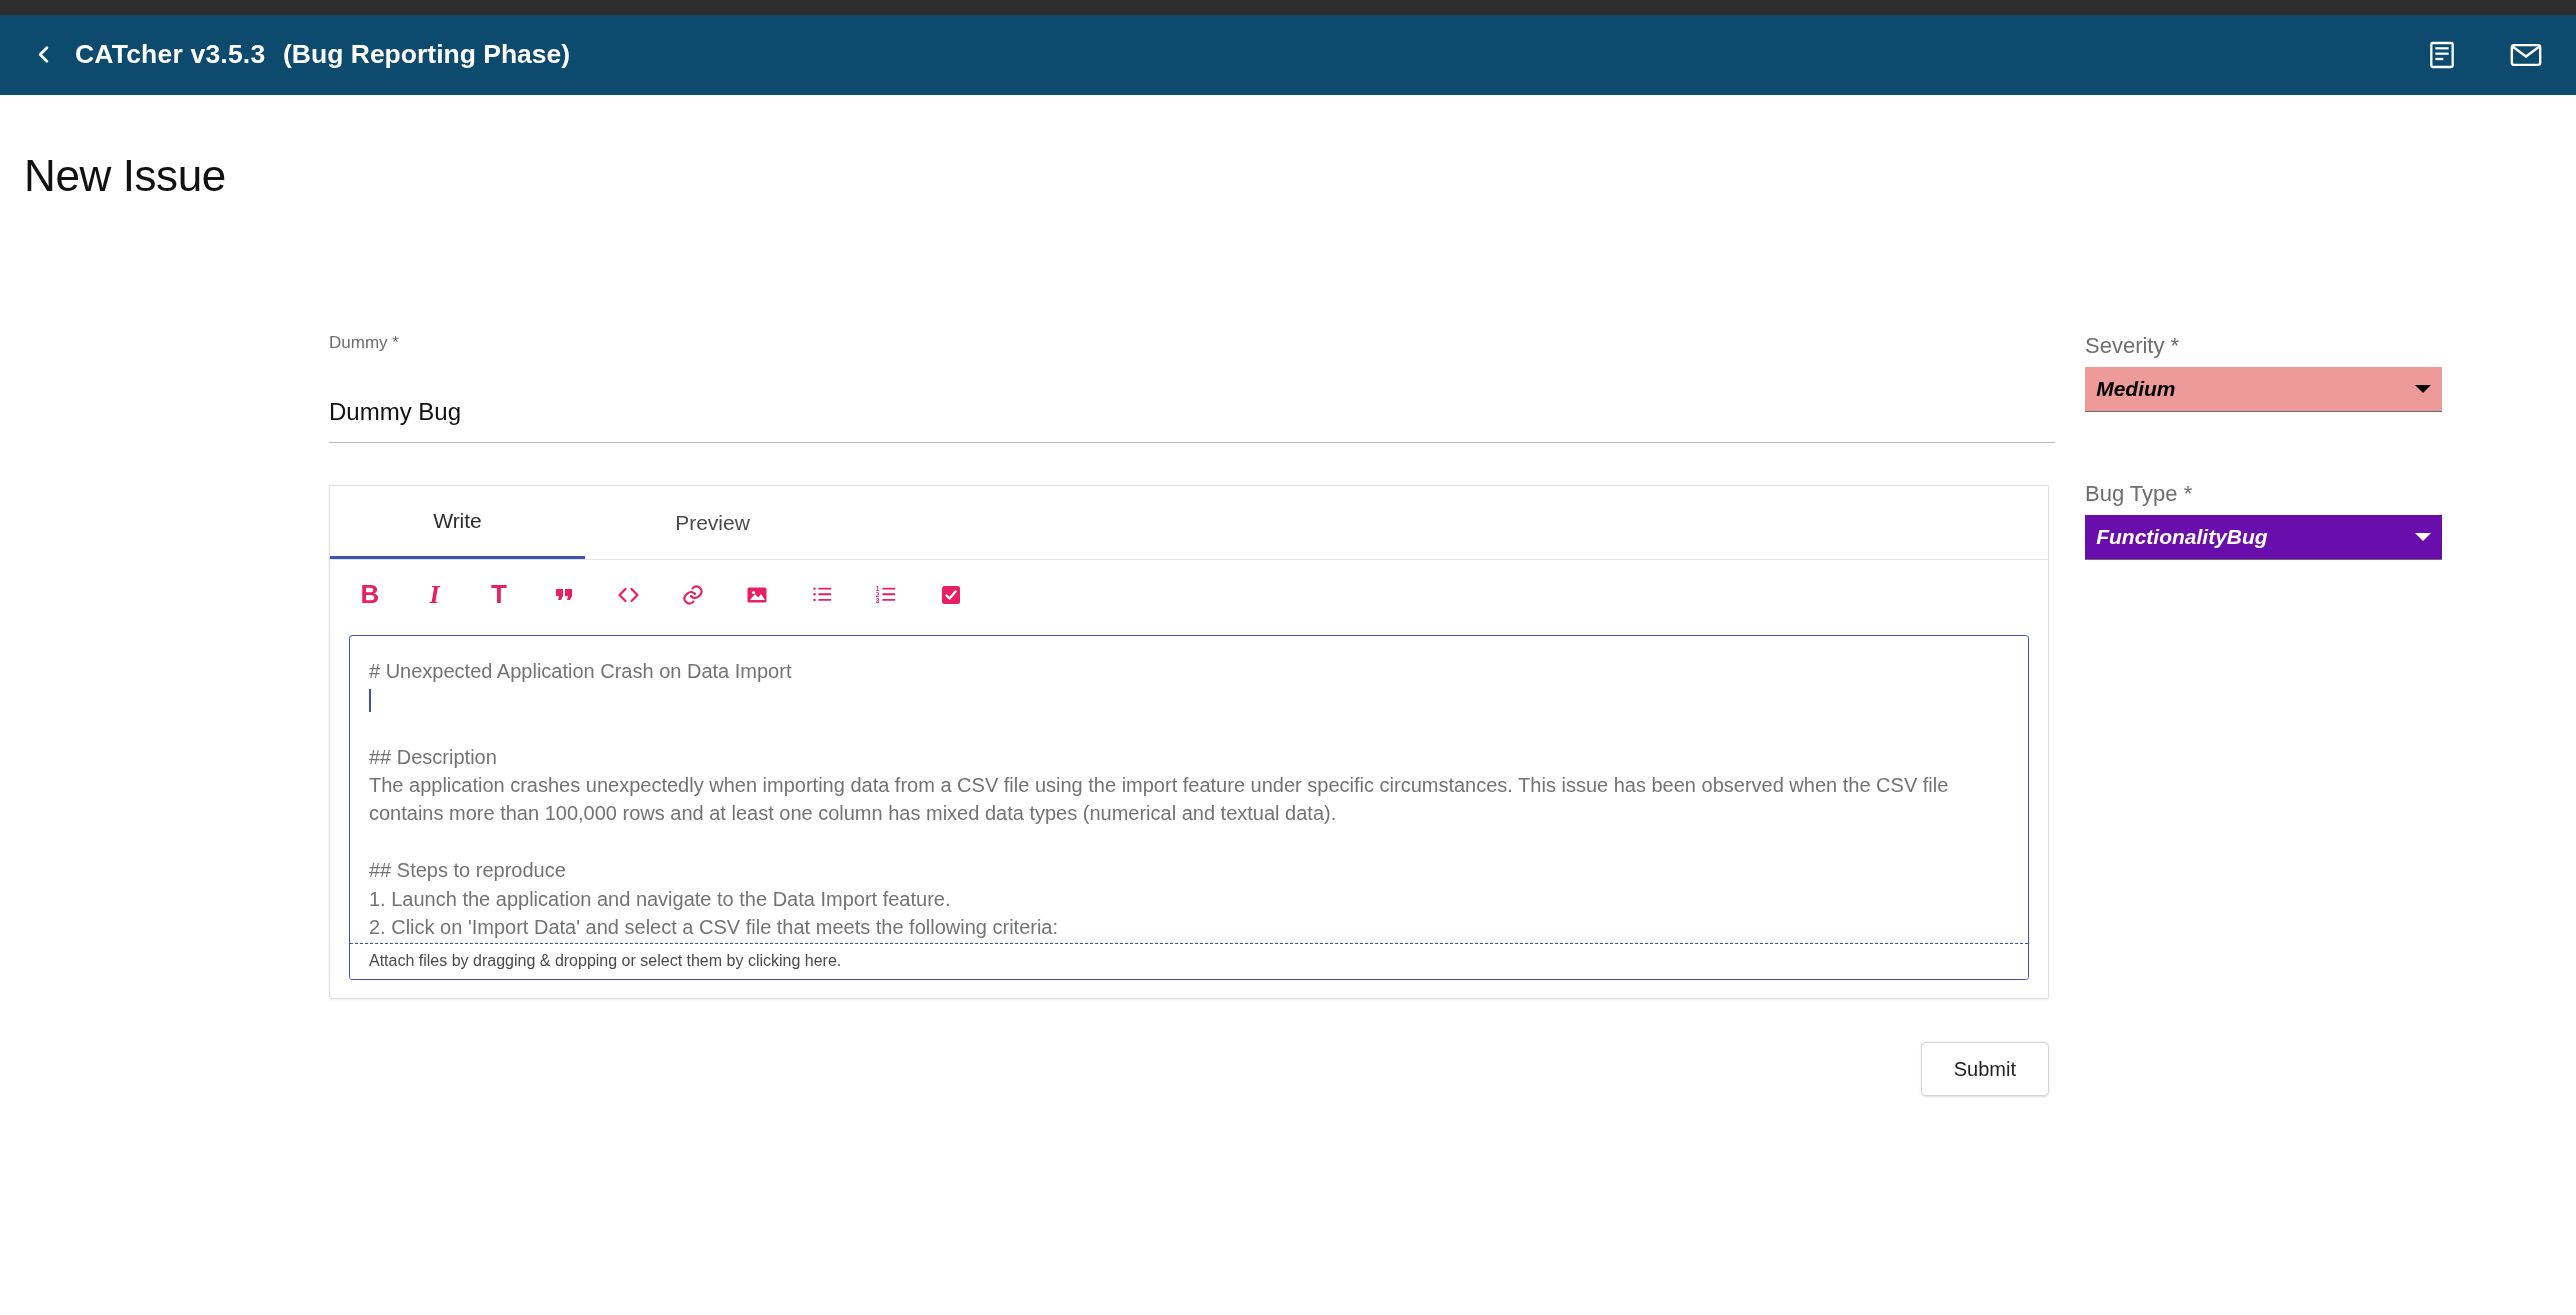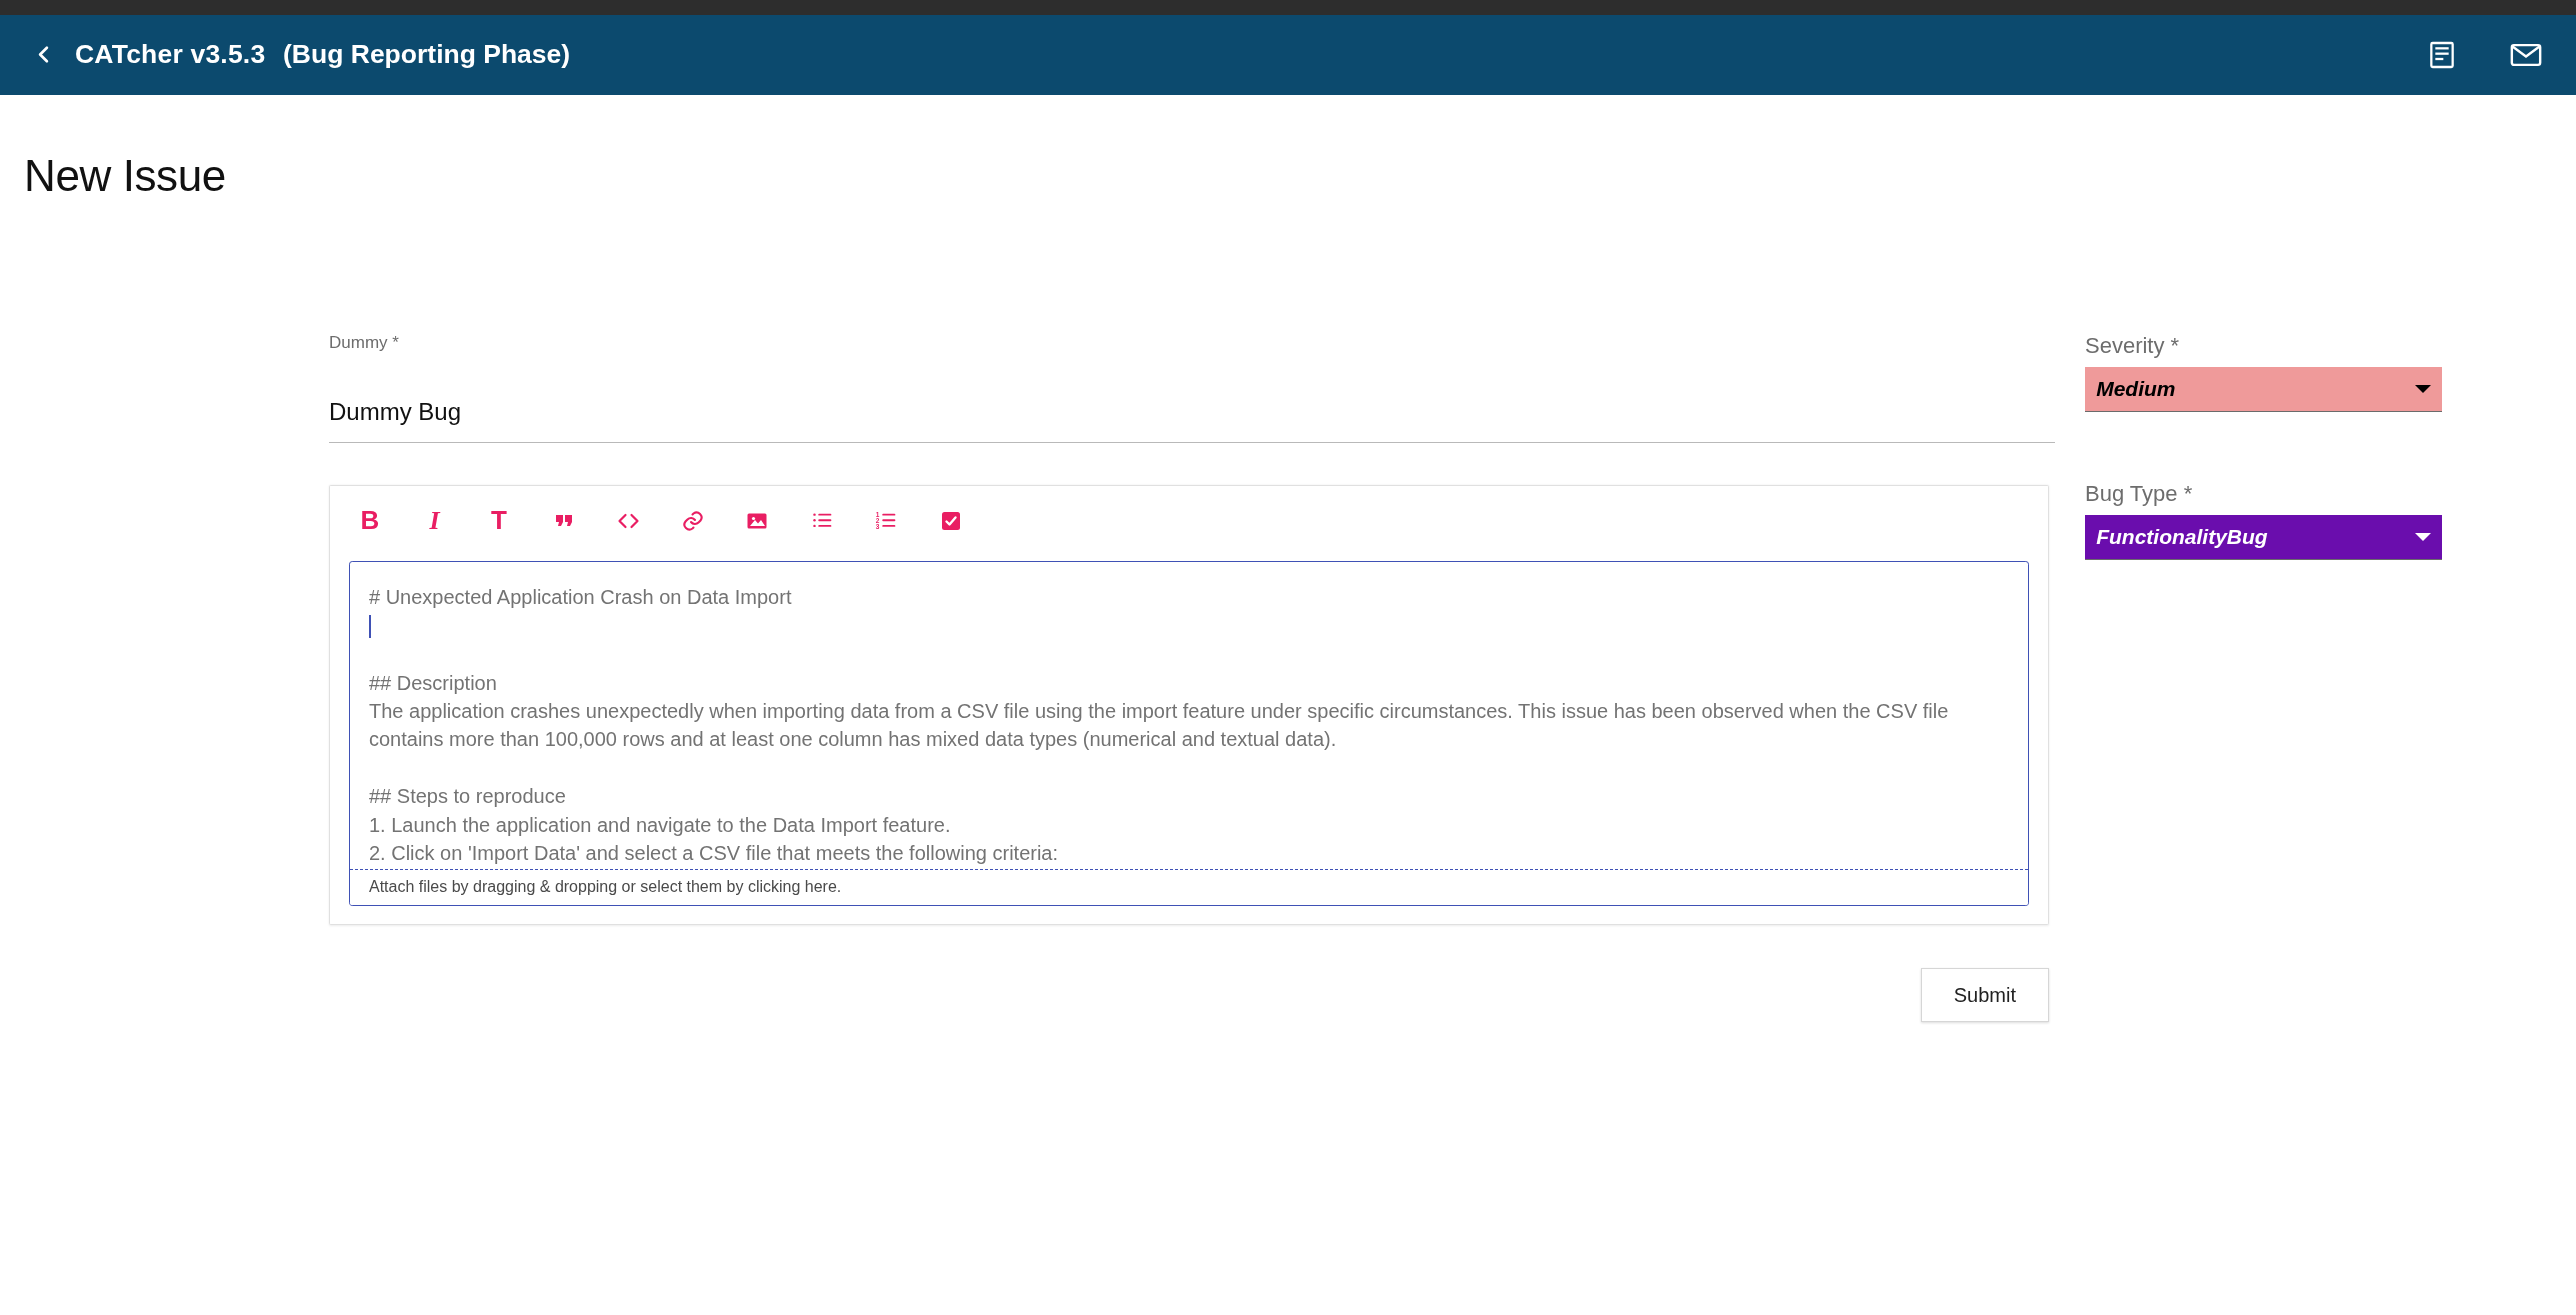--- a/index.html
+++ b/index.html
@@ -183,21 +183,21 @@
   
   .submit-row {
     margin-top: 43px;
     display: flex;
     justify-content: flex-end;
     width: 1720px;
   }
   .submit-btn {
     background: #ffffff;
     border: 0.8px solid #d6d6d6;
-    border-radius: 0;
+    border-radius: 5px;
     box-shadow: 0 0.8px 2.4px rgba(0,0,0,0.14);
     font-size: 20px;
     color: #222;
     padding: 14.5px 32px;
     cursor: pointer;
     font-family: "Liberation Sans", sans-serif;
   }
 
   
   .right-panel {
@@ -273,20 +273,24 @@
 
     <div>
       <div class="field-label">Dummy *</div>
       <div class="title-input-wrap">
         <input class="title-input" type="text" value="Dummy Bug" style="">
       </div>
     </div>
 
     <div class="editor-card">
 
+      <div class="tabs">
+        <div class="tab active">Write</div>
+        <div class="tab">Preview</div>
+      </div>
 
       <div class="toolbar">
         <div class="tool">
             <b style="font-size:26px;">B</b>
           </div>
         <div class="tool">
             <i style="font-size:26px;font-family:'Liberation Serif',serif;">I</i>
           </div>
         <div class="tool">
             <b style="font-size:26px;">T</b>

